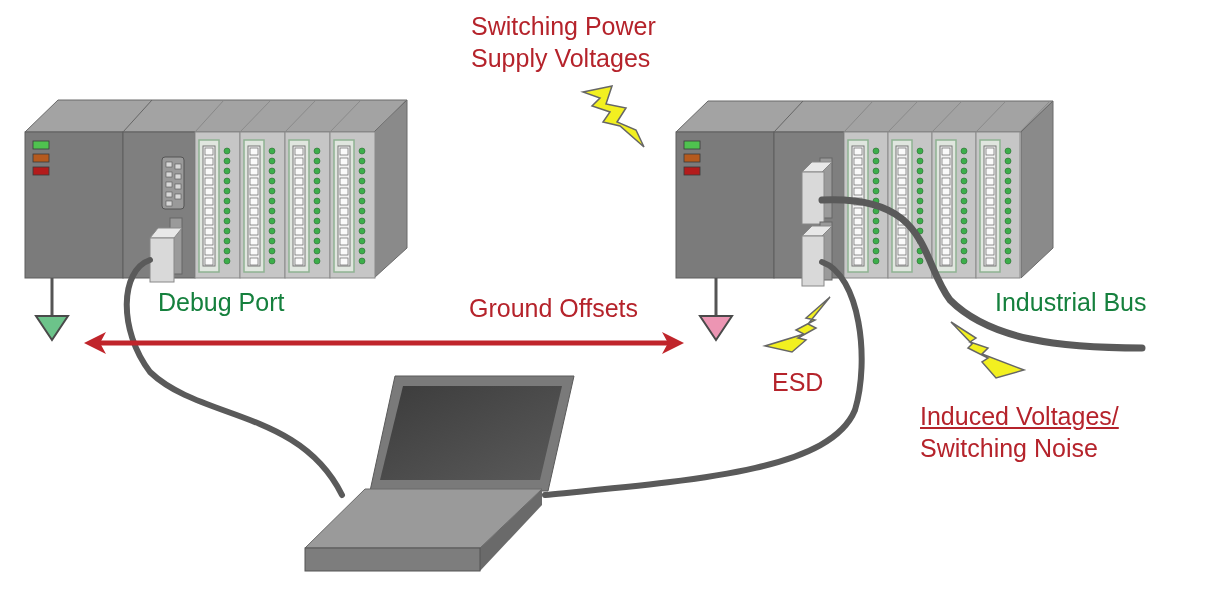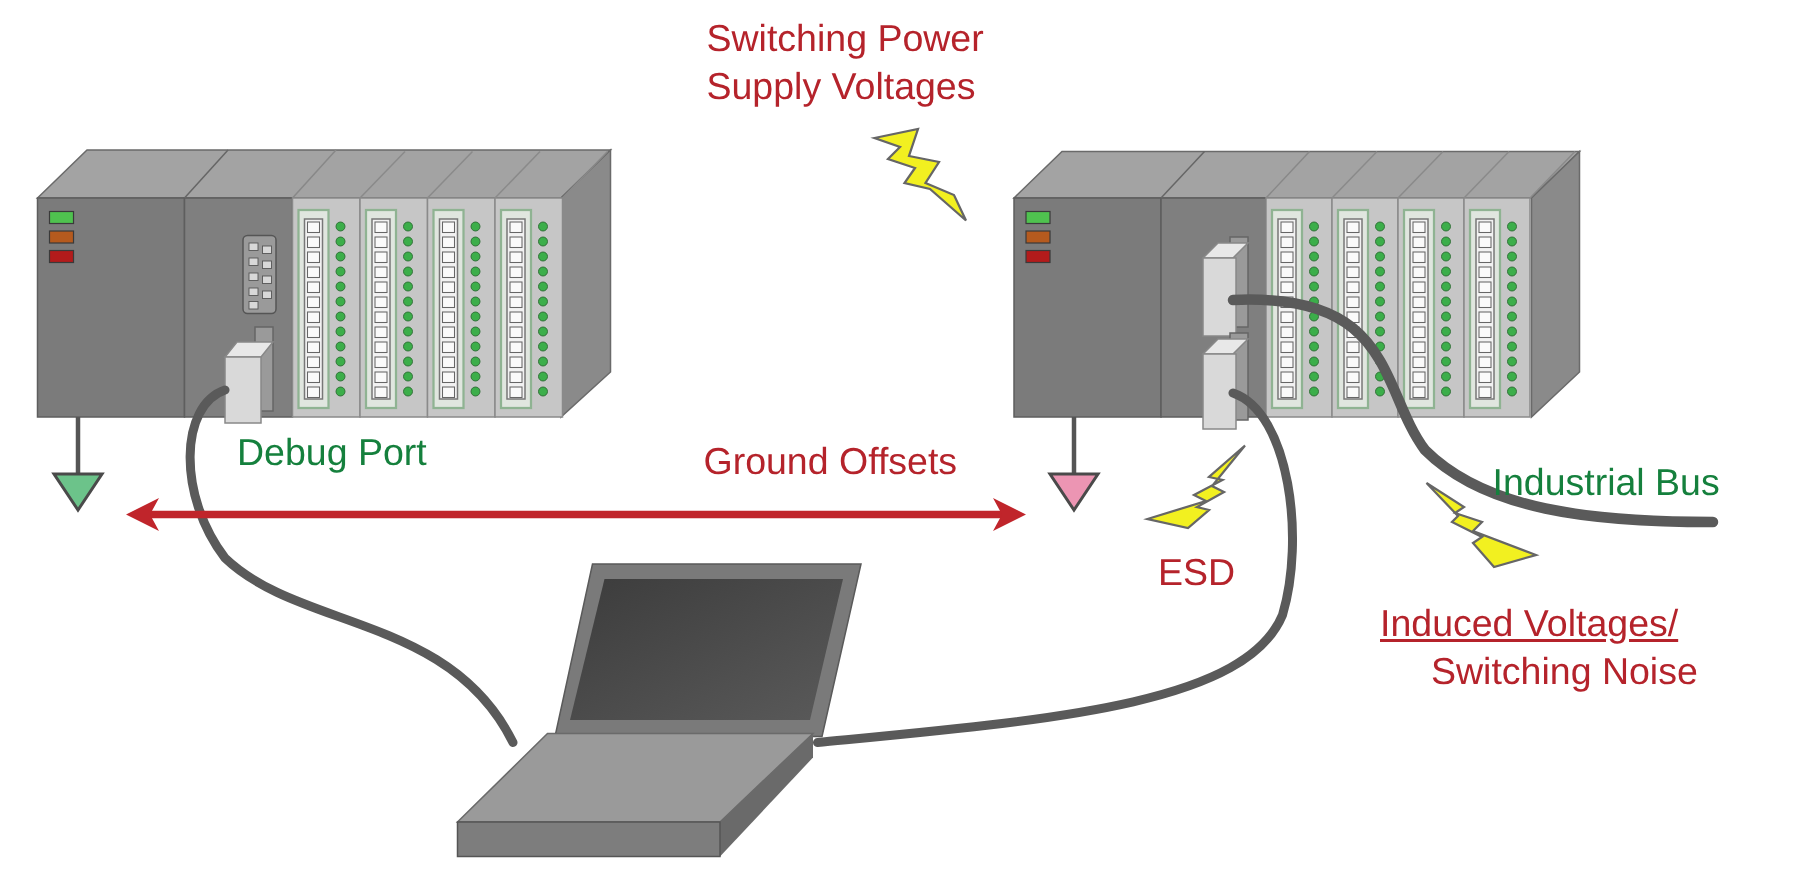--- a/index.html
+++ b/index.html
@@ -360,16 +360,16 @@
   </g>
   <g>
     <polygon points="951,322 976,338 970,342 988,348 982,354 1024,370 996,378 982,362 988,358 968,348 972,344" fill="#f2f020" stroke="#666" stroke-width="1.5"></polygon>
   </g>
 </svg>
 
 <div class="lbl red" style="left:471px;top:12px;">Switching Power</div>
 <div class="lbl red" style="left:471px;top:44px;">Supply Voltages</div>
 <div class="lbl dark" style="left:158px;top:288px;">Debug Port</div>
 <div class="lbl red" style="left:444px;top:294px;margin-left:25px;">Ground Offsets</div>
-<div class="lbl dark" style="left:995px;top:308px;">Industrial Bus</div>
+<div class="lbl dark" style="left:995px;top:288px;">Industrial Bus</div>
 <div class="lbl red" style="left:772px;top:368px;">ESD</div>
 <div class="lbl red" style="left:920px;top:402px;text-decoration:underline;">Induced Voltages/</div>
-<div class="lbl red" style="left:920px;top:434px;margin-left:34px;">Switching Noise</div>
+<div class="lbl red" style="left:920px;top:434px;">Switching Noise</div>
 
 </body></html>

